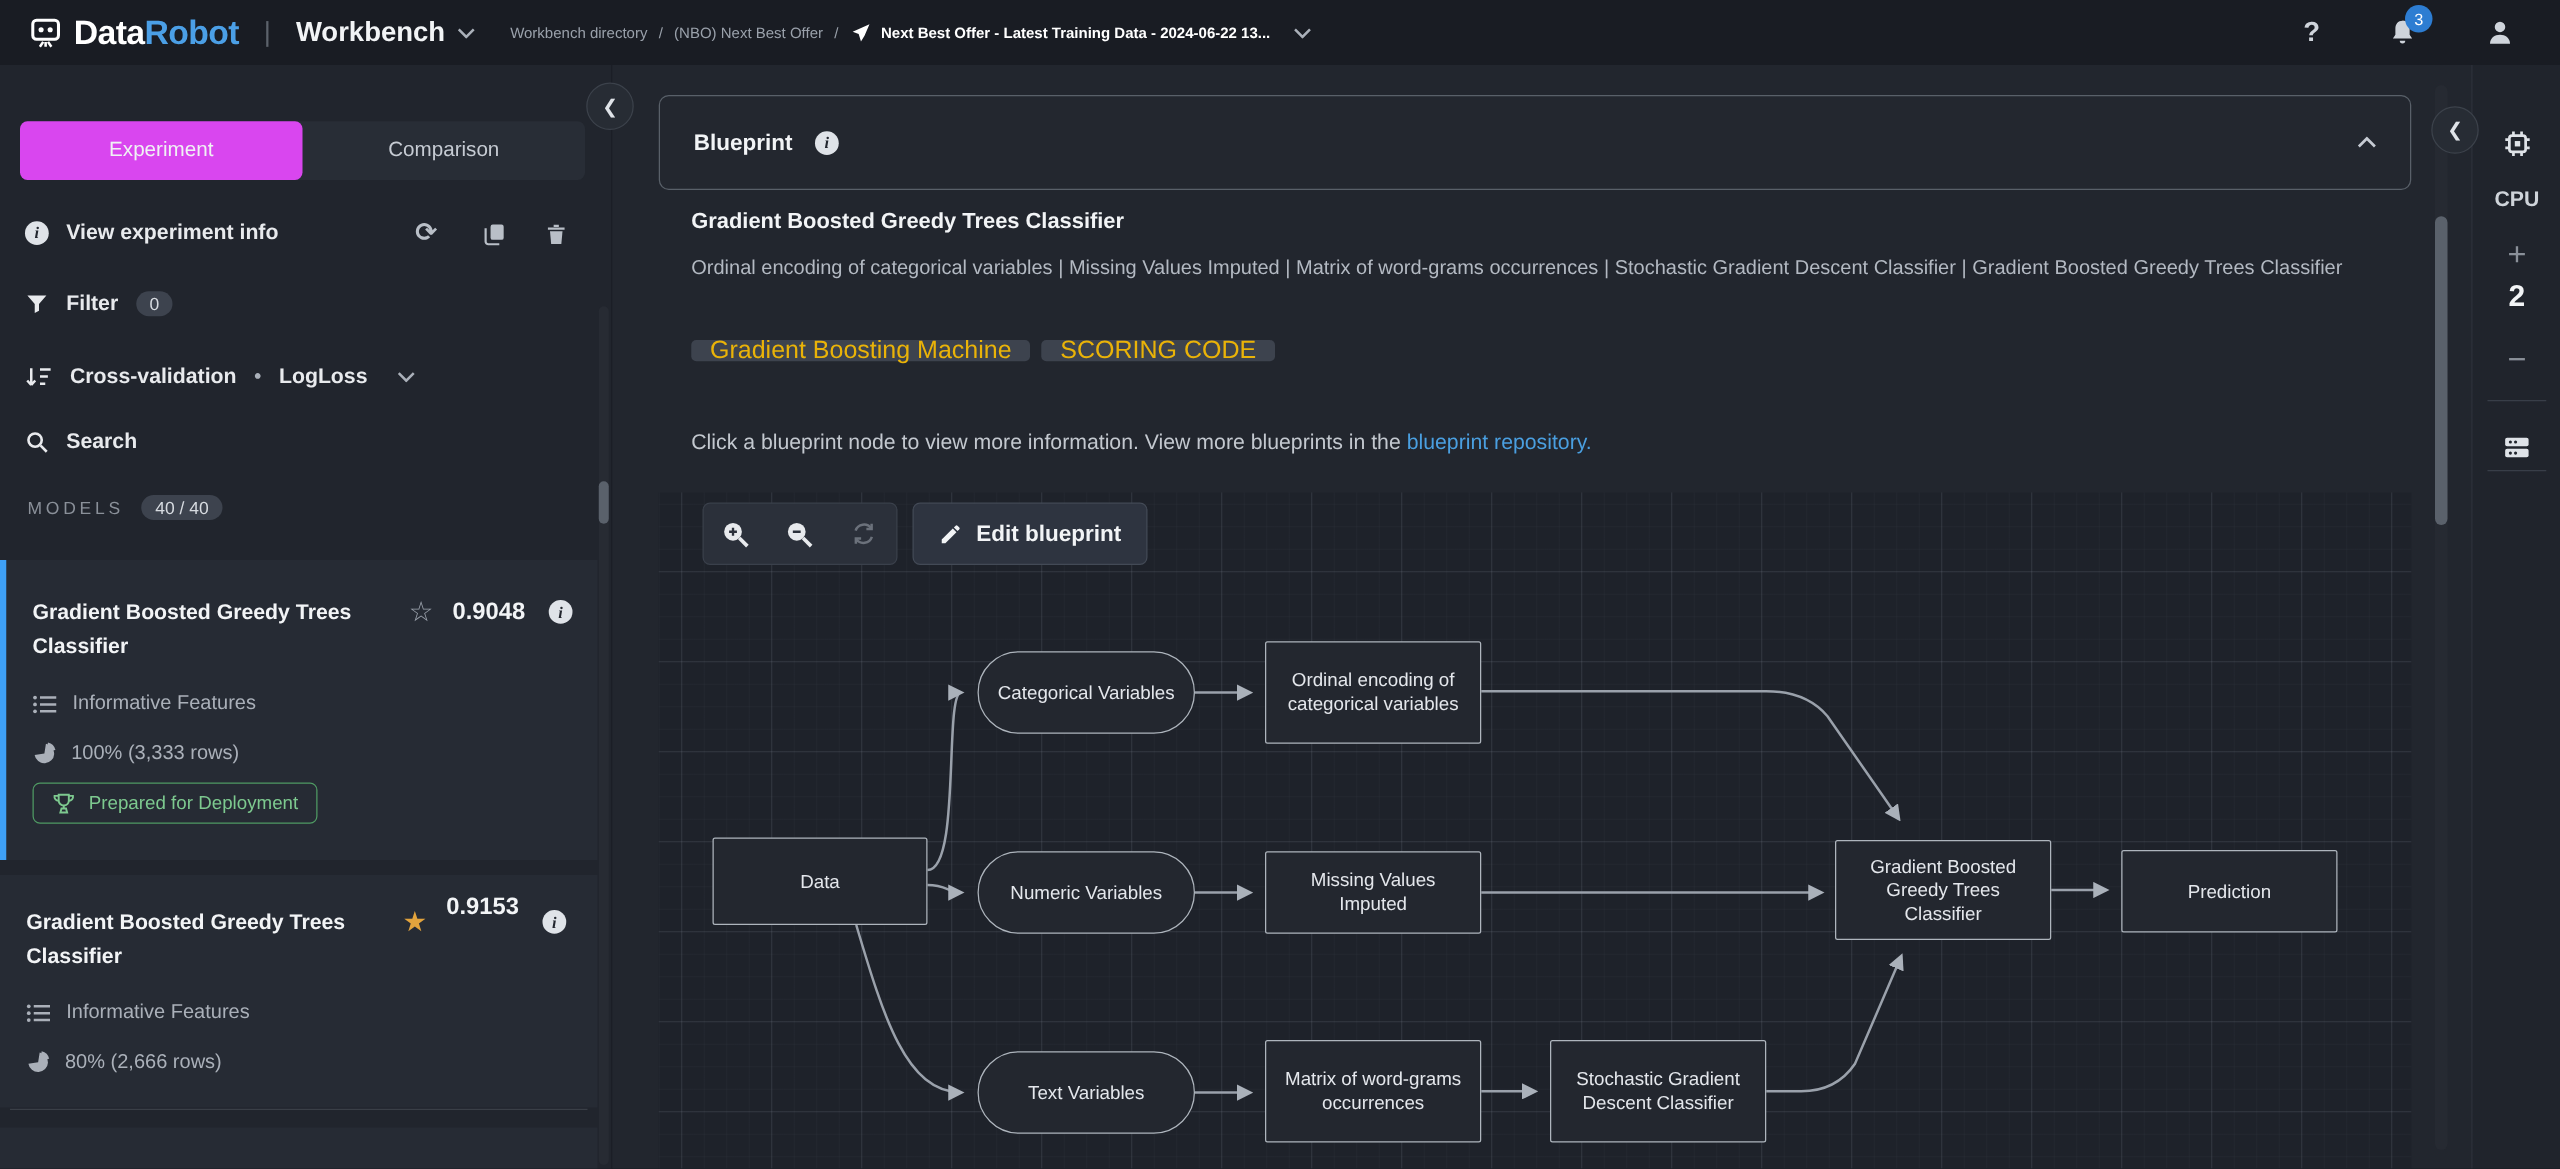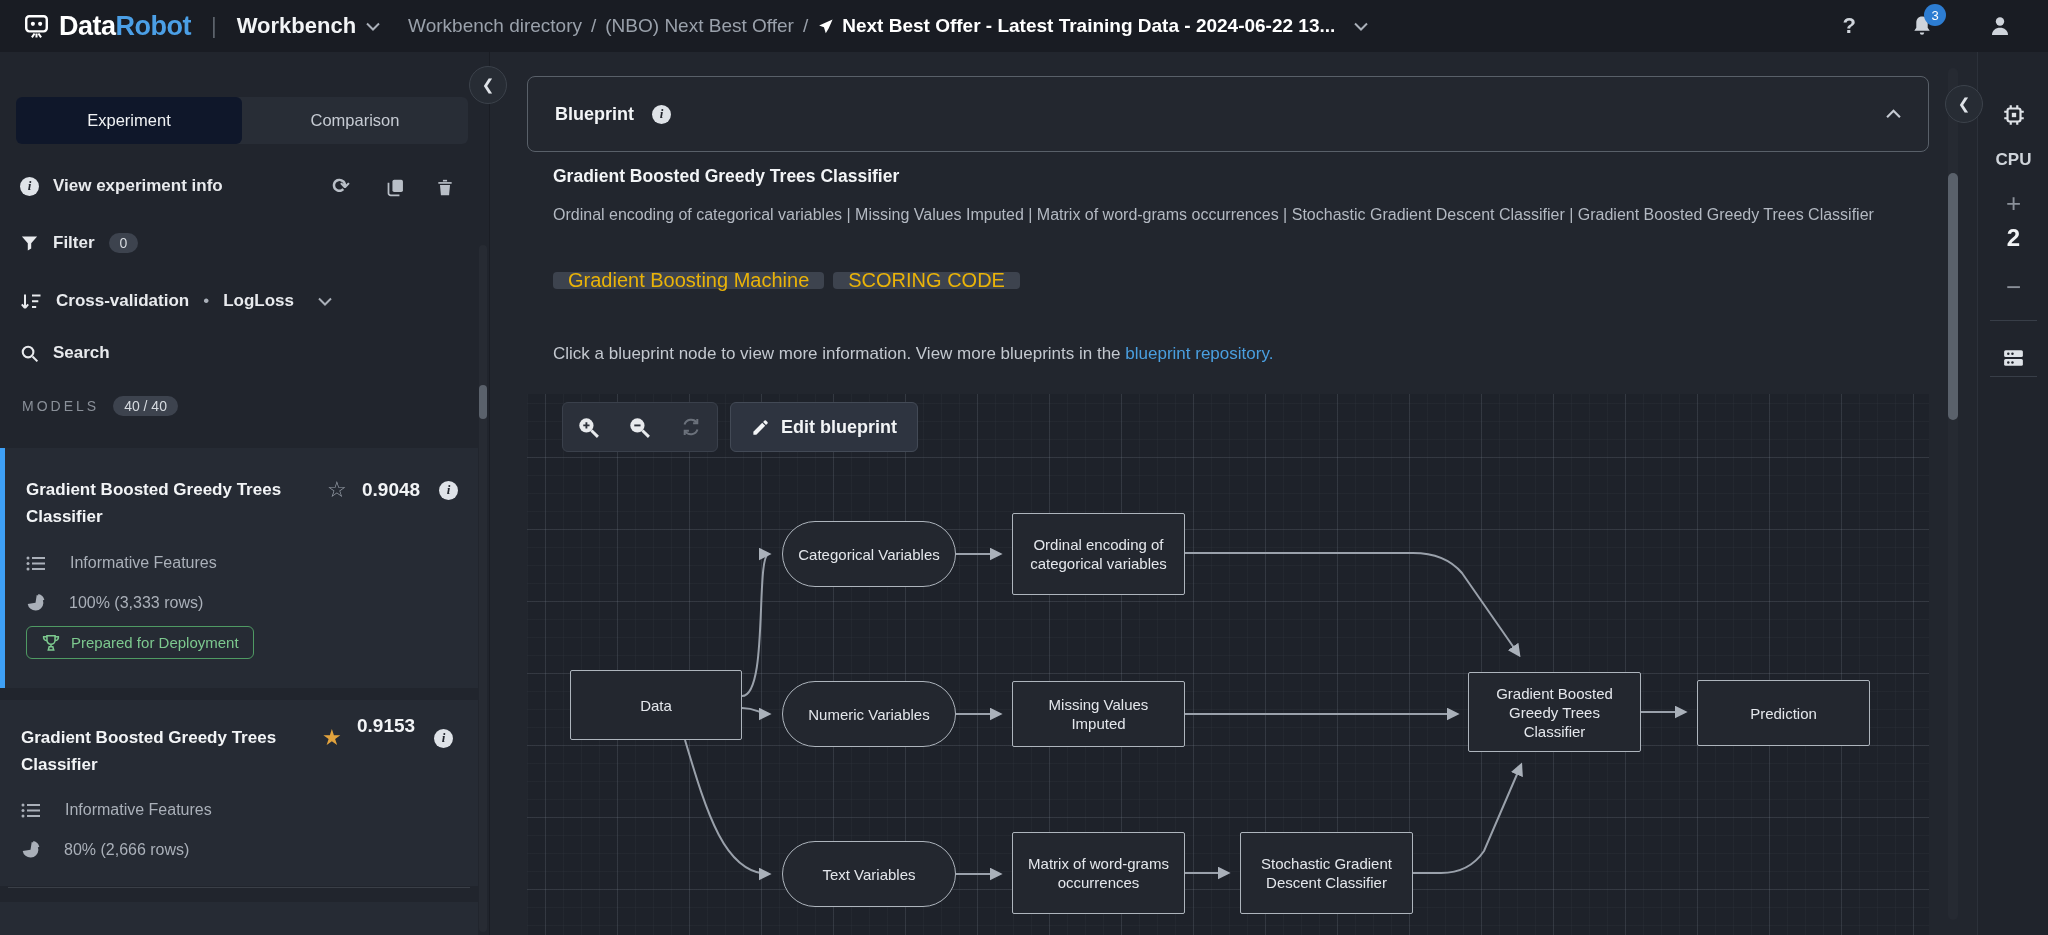--- a/index.html
+++ b/index.html
@@ -10,63 +10,63 @@
   
   .navbar{position:absolute;left:0;top:0;width:2048px;height:52px;background:#191c23;
           display:flex;align-items:center;box-sizing:border-box;padding:0 36px 0 22px;z-index:40;}
   .logo{display:flex;align-items:center;gap:8px;cursor:pointer;}
   .logo-word{font-size:27px;font-weight:bold;letter-spacing:-0.5px;}
   .logo-data{color:#ffffff;}
   .logo-robot{color:#4b9fe6;}
   .nav-divider{color:#5c626b;font-size:22px;margin:0 20px;font-weight:normal;}
   .wb-name{font-size:22px;font-weight:bold;color:#f2f4f6;}
   .chev{color:#aab0b9;margin-left:10px;}
-  .crumbs{display:flex;align-items:center;gap:9px;margin-left:28px;font-size:19px;color:#9aa1ab;white-space:nowrap;}
+  .crumbs{display:flex;align-items:center;gap:9px;margin-left:28px;font-size:12px;color:#9aa1ab;white-space:nowrap;}
   .crumb-link{color:#9aa1ab;cursor:pointer;}
   .crumb-current{color:#ffffff;font-weight:bold;display:flex;align-items:center;gap:8px;}
   .nav-right{margin-left:auto;display:flex;align-items:center;gap:54px;}
   .help-glyph{font-size:22px;font-weight:bold;color:#cfd4db;cursor:pointer;}
   .bell-wrap{position:relative;cursor:pointer;}
   .bell-badge{position:absolute;top:-10px;right:-12px;width:22px;height:22px;border-radius:50%;
               background:#2d7dd2;color:#fff;font-size:13px;display:flex;align-items:center;justify-content:center;}
 
   
   .info-dot{width:19px;height:19px;border-radius:50%;background:#dfe3e8;color:#22262e;
             font-family:"Liberation Serif",serif;font-weight:bold;font-size:13px;font-style:italic;
             display:inline-flex;align-items:center;justify-content:center;flex:none;cursor:pointer;}
 
   
   .sidebar{position:absolute;left:0;top:52px;width:490px;height:883px;background:#21252d;overflow:hidden;
            border-right:1px solid #1a1d24;box-sizing:border-box;}
   .tabs{position:absolute;left:16px;top:45px;width:452px;height:47px;background:#282d36;border-radius:6px;
         display:flex;align-items:stretch;}
   .tab{flex:1;display:flex;align-items:center;justify-content:center;font-size:16.5px;color:#c6cbd3;
        border-radius:6px;cursor:pointer;}
-  .tab.active{background:#0f172a;color:#f0f2f4;}
+  .tab.active{background:#d946ef;color:#f0f2f4;}
   .srow{position:absolute;left:20px;display:flex;align-items:center;gap:14px;font-size:17px;font-weight:bold;color:#e8eaed;}
   .row-info{top:121px;height:26px;}
   .row-filter{top:178px;height:26px;}
   .row-sort{top:236px;height:26px;}
   .row-search{top:288px;height:26px;}
   .count-pill{background:#3d434e;color:#d7dbe0;font-size:14px;font-weight:normal;border-radius:11px;
               padding:3px 11px;line-height:1;}
   .icon-btn{position:absolute;width:26px;height:26px;display:flex;align-items:center;justify-content:center;cursor:pointer;}
   .refresh-glyph{font-family:"DejaVu Sans",sans-serif;font-size:21px;color:#b9bfc7;font-weight:bold;}
   .sort-bullet{color:#aab0b9;font-weight:normal;}
   .models-head{position:absolute;left:22px;top:344px;display:flex;align-items:center;gap:14px;}
   .models-label{font-size:14px;letter-spacing:3px;color:#8a9099;}
   
   .mcard{position:absolute;left:0;width:478px;background:#262b34;box-sizing:border-box;cursor:pointer;}
   .mcard.selected{border-left:5px solid #3ea0f5;}
   .m-title{position:absolute;left:21px;width:305px;font-size:17px;font-weight:bold;line-height:27px;color:#f2f4f6;}
   .m-star{position:absolute;left:322px;font-size:22px;color:#9aa1ab;cursor:pointer;line-height:27px;}
   .m-star.gold{color:#e2a33d;}
   .m-metric{position:absolute;left:357px;font-size:19px;font-weight:bold;line-height:27px;color:#f2f4f6;}
   .m-info{position:absolute;left:434px;}
-  .m-meta{position:absolute;left:21px;display:flex;align-items:center;gap:24px;font-size:16px;color:#aab0b9;}
+  .m-meta{position:absolute;left:21px;display:flex;align-items:center;gap:12px;font-size:16px;color:#aab0b9;}
   .m-badge{position:absolute;left:21px;height:31px;border:1px solid #4f9a63;border-radius:6px;color:#7dc98f;
            display:inline-flex;align-items:center;gap:10px;padding:0 14px;font-size:15px;}
   .list-divider{position:absolute;left:8px;width:462px;border-top:1px solid #3a3f47;}
   .side-scrollbar{position:absolute;left:479px;top:193px;width:8px;height:687px;background:#272b33;border-radius:4px;}
   .side-thumb{position:absolute;left:0;top:140px;width:8px;height:34px;background:#5a616b;border-radius:4px;cursor:pointer;}
 
   
   .collapse-btn{position:absolute;width:38px;height:38px;border-radius:50%;background:#272c34;
                 border:1px solid #3c424b;box-sizing:border-box;display:flex;align-items:center;justify-content:center;
                 color:#dfe3e8;font-size:15px;cursor:pointer;z-index:50;}

